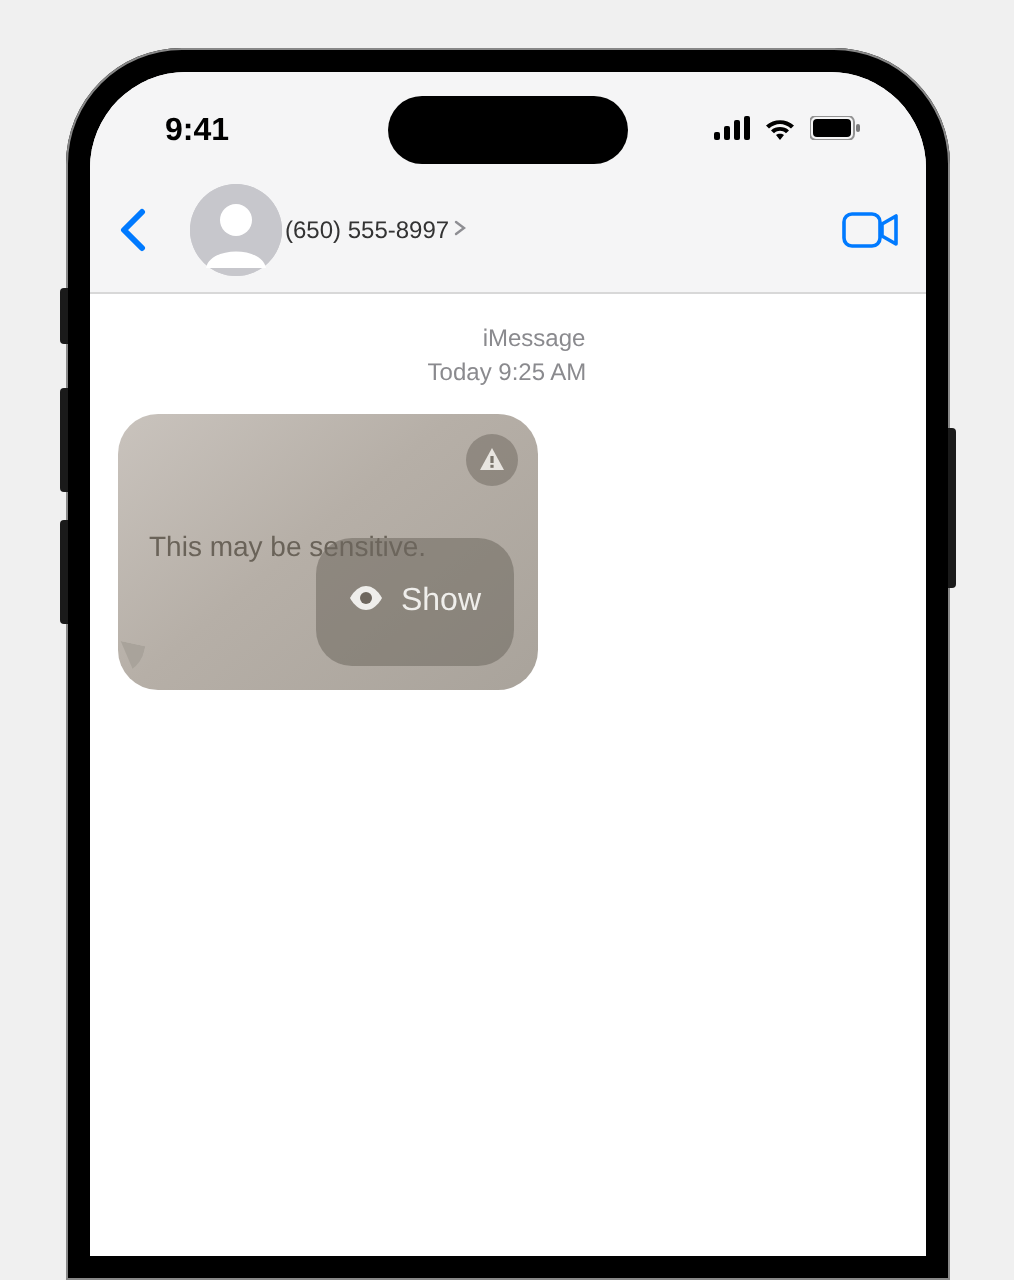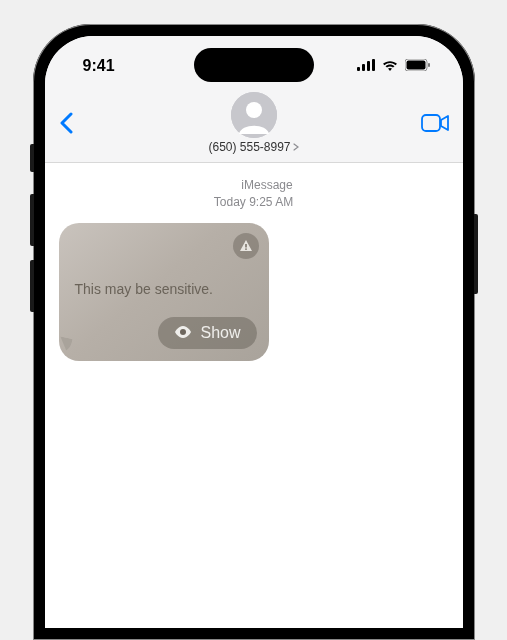--- a/index.html
+++ b/index.html
@@ -66,21 +66,21 @@
     background: #f5f5f6;
     border-bottom: 1px solid #d8d8d8;
     padding: 6px 14px 8px;
     display: flex;
     align-items: center;
     justify-content: space-between;
   }
   .nav-center {
     flex: 1;
     display: flex;
-    flex-direction: column;
+    flex-direction: row;
     align-items: center;
     gap: 2px;
   }
   .avatar {
     width: 46px;
     height: 46px;
     border-radius: 50%;
     background: #c7c7cc;
     display: flex;
     align-items: center;
@@ -148,21 +148,21 @@
     color: #6a6359;
     text-align: right;
   }
   .show-btn {
     position: absolute;
     right: 12px;
     bottom: 12px;
     background: rgba(110,103,94,0.55);
     color: #efeeeb;
     border-radius: 18px;
-    padding: 7px 16px;
+    padding: 23px 16px;
     display: flex;
     align-items: center;
     gap: 8px;
     font-size: 16px;
   }
 </style>
 </head>
 <body>
 
 <div class="phone">

